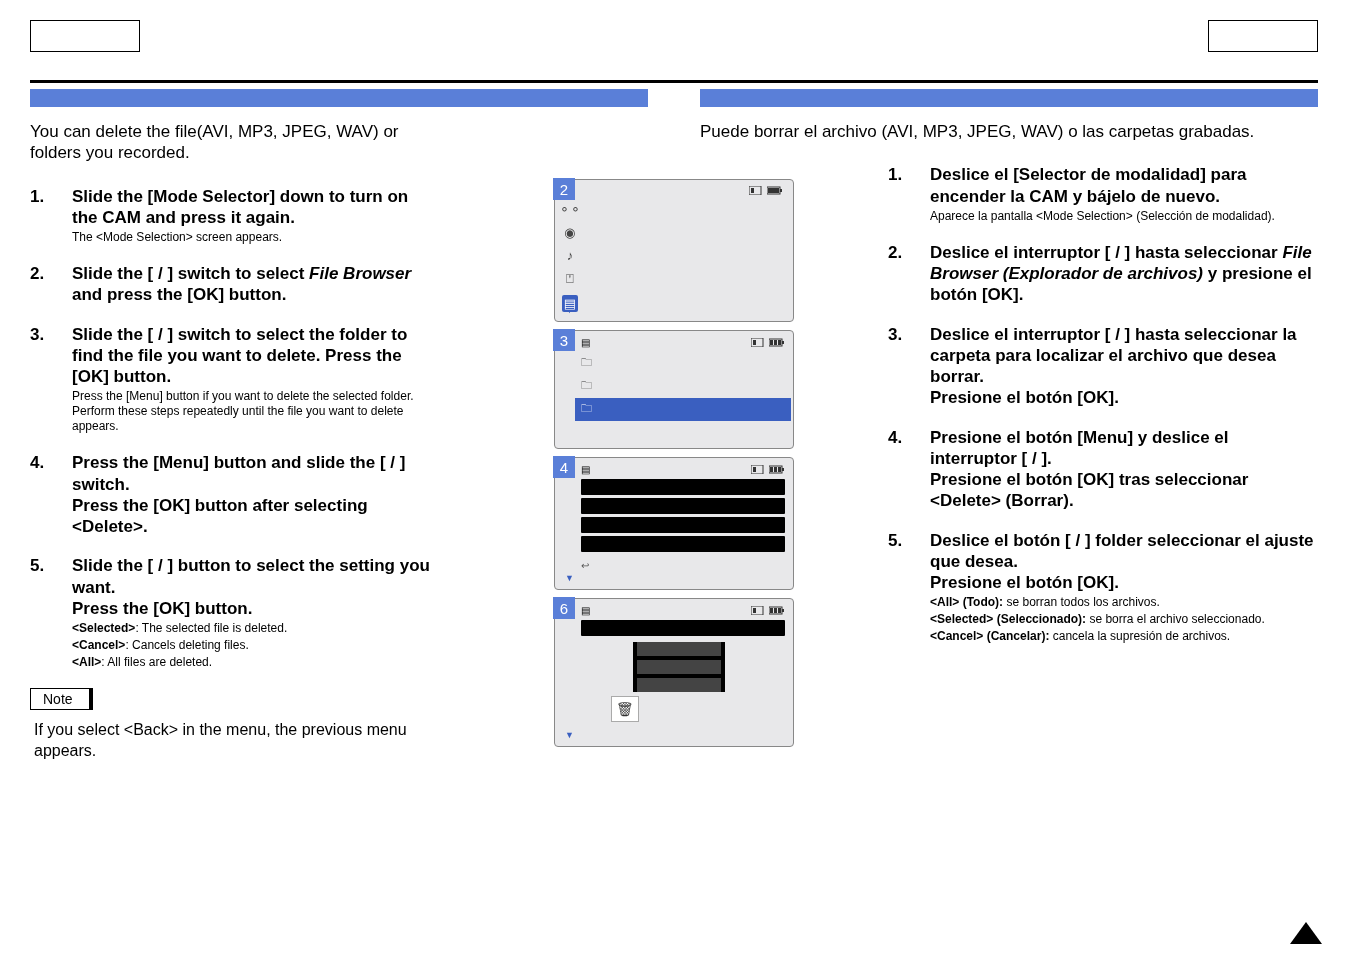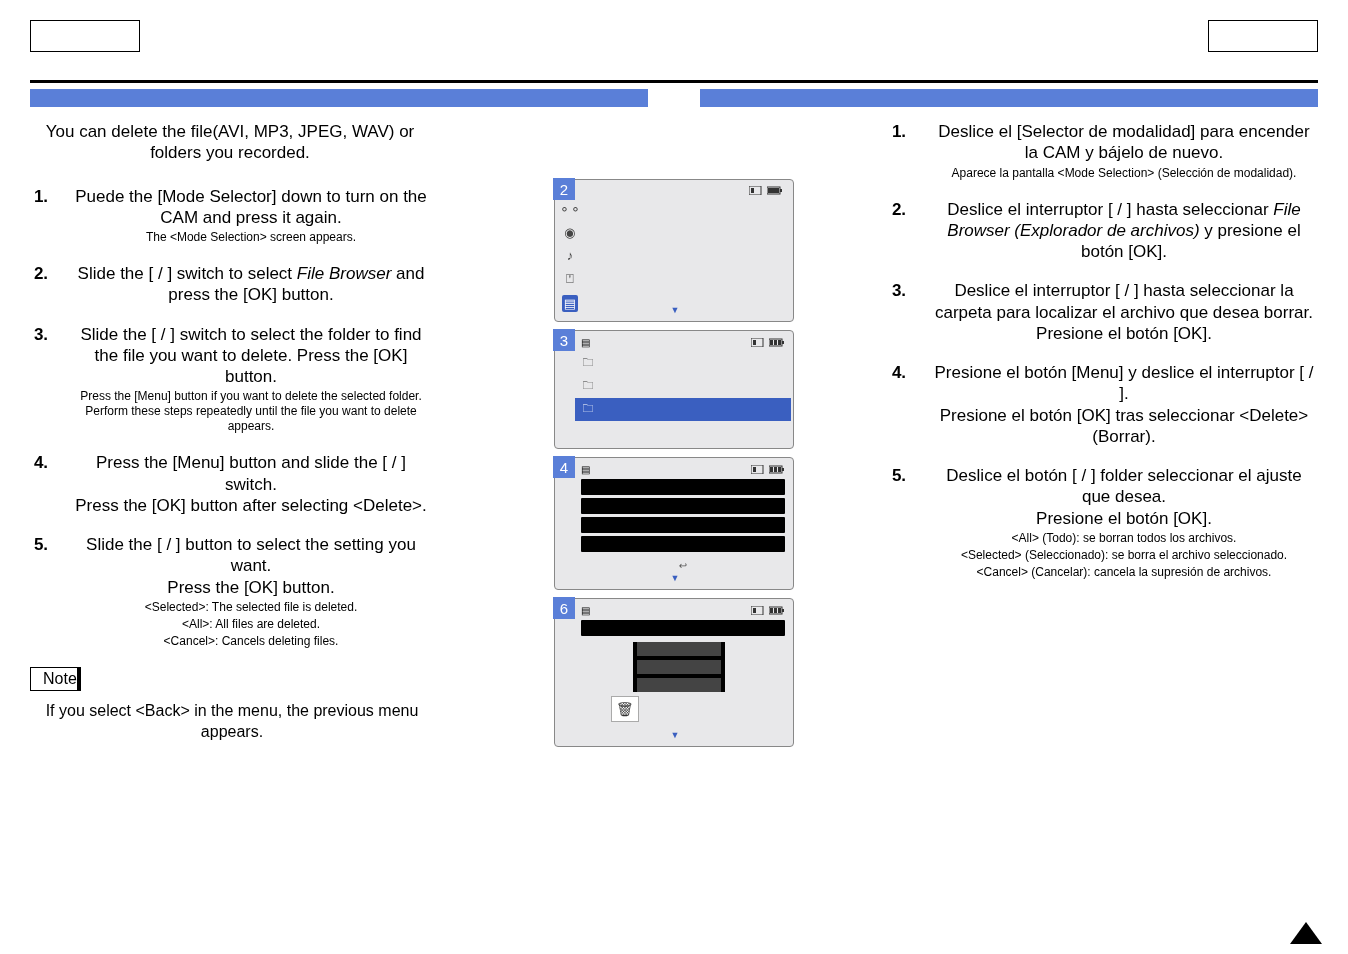--- a/index.html
+++ b/index.html
@@ -1,35 +1,35 @@
 <!DOCTYPE html>
 <html><head>
 <meta charset="utf-8">
 <style>
   * { box-sizing: border-box; margin: 0; padding: 0; }
   body { font-family: Arial, Helvetica, sans-serif; background: #fff; color: #000; width: 1348px; height: 954px; position: relative; }
   .page { position: absolute; inset: 20px 30px; display: flex; flex-direction: column; }
   .top-frame { height: 50px; display: flex; justify-content: space-between; margin-bottom: 10px; }
   .top-box { border: 1px solid #000; width: 110px; height: 32px; }
   .hr-main { height: 3px; background: #000; margin-bottom: 6px; }
-  .cols { display: flex; gap: 0; position: relative; flex: 1; text-align: center; }
+  .cols { display: flex; gap: 0; position: relative; flex: 1; }
   .col { flex: 1; padding-right: 20px; }
   .col.right { padding-right: 0; padding-left: 32px; }
   .blue-bar { height: 18px; background: #5a7fd8; margin-bottom: 14px; }
   .intro { font-size: 17px; line-height: 1.25; margin-bottom: 22px; }
   ol.steps { list-style: none; counter-reset: step; }
   ol.steps > li { display: flex; gap: 20px; margin-bottom: 18px; font-size: 17px; line-height: 1.25; }
   ol.steps > li .num { font-weight: 700; width: 22px; flex: 0 0 22px; }
   ol.steps > li .body { flex: 1; }
-  .b { font-weight: 400; }
+  .b { font-weight: 700; }
   .i { font-style: italic; }
   .sub { font-size: 12px; margin-top: 2px; }
   .note-wrap { margin-top: 10px; }
   .note-label-row { display: flex; align-items: center; gap: 0; margin-bottom: 10px; }
-  .note-box { border: 1px solid #000; padding: 2px 0 2px 12px; font-size: 16px; border-right: 4px solid #000; }
+  .note-box { border: 1px solid #000; padding: 2px 16px 2px 12px; font-size: 14px; border-right: 4px solid #000; }
   .note-text { font-size: 16px; line-height: 1.3; padding-left: 4px; }
 
   
   .device-stack { position: absolute; left: 50%; top: 90px; transform: translateX(-50%); width: 240px; display: flex; flex-direction: column; gap: 8px; z-index: 5; }
   .screen { background: #e8e8ea; border: 1px solid #888; border-radius: 4px; position: relative; padding: 6px 8px 6px 26px; }
   .screen .tag { position: absolute; left: -2px; top: -2px; width: 22px; height: 22px; background: #5a7fd8; color: #fff; font-size: 15px; display: flex; align-items: center; justify-content: center; }
   .status-row { display: flex; justify-content: flex-end; gap: 4px; font-size: 9px; color: #333; margin-bottom: 2px; padding-right: 2px; align-items: center; }
   .status-row svg, .status-icons svg { display: block; }
   .icon-col { position: absolute; left: 6px; top: 22px; display: flex; flex-direction: column; gap: 8px; align-items: center; width: 18px; }
   .icon-col .ic { font-size: 13px; color: #444; }
@@ -64,21 +64,21 @@
   <div class="cols">
 
     <div class="col">
       <div class="blue-bar"></div>
       <div class="col-left-inner">
         <p class="intro">You can delete the file(AVI, MP3, JPEG, WAV) or folders you recorded.</p>
         <ol class="steps">
           <li>
             <span class="num">1.</span>
             <div class="body">
-              <span class="b">Puede the [Mode Selector] down to turn on the CAM and press it again.</span>
+              <span class="b">Slide the [Mode Selector] down to turn on the CAM and press it again.</span>
               <div class="sub">The &lt;Mode Selection&gt; screen appears.</div>
             </div>
           </li>
           <li>
             <span class="num">2.</span>
             <div class="body">
               <span class="b">Slide the [   /   ] switch to select </span><span class="b i">File Browser</span><span class="b"> and press the [OK] button.</span>
             </div>
           </li>
           <li>
@@ -95,36 +95,37 @@
               <span class="b" style="white-space:pre-line">Press the [Menu] button and slide the [   /   ] switch.
 Press the [OK] button after selecting &lt;Delete&gt;.</span>
             </div>
           </li>
           <li>
             <span class="num">5.</span>
             <div class="body">
               <span class="b" style="white-space:pre-line">Slide the [   /   ] button to select the setting you want.
 Press the [OK] button.</span>
               <div class="sub"><span class="b">&lt;Selected&gt;</span><span>: The selected file is deleted.</span></div>
+              <div class="sub"><span class="b">&lt;Cancel&gt;</span><span>: Cancels deleting files.</span></div>
               <div class="sub"><span class="b">&lt;All&gt;</span><span>: All files are deleted.</span></div>
-              <div class="sub"><span class="b">&lt;Cancel&gt;</span><span>: Cancels deleting files.</span></div>
             </div>
           </li>
         </ol>
         <div class="note-wrap">
           <div class="note-label-row">
             <div class="note-box">Note</div>
           </div>
           <p class="note-text">If you select &lt;Back&gt; in the menu, the previous menu appears.</p>
         </div>
       </div>
     </div>
 
     <div class="col right">
       <div class="blue-bar"></div>
+      <p class="intro">Puede borrar el archivo (AVI, MP3, JPEG, WAV) o las carpetas grabadas.</p>
       <div class="col-right-inner">
         <ol class="steps">
           <li>
             <span class="num">1.</span>
             <div class="body">
               <span class="b">Deslice el [Selector de modalidad] para encender la CAM y bájelo de nuevo.</span>
               <div class="sub">Aparece la pantalla &lt;Mode Selection&gt; (Selección de modalidad).</div>
             </div>
           </li>
           <li>

